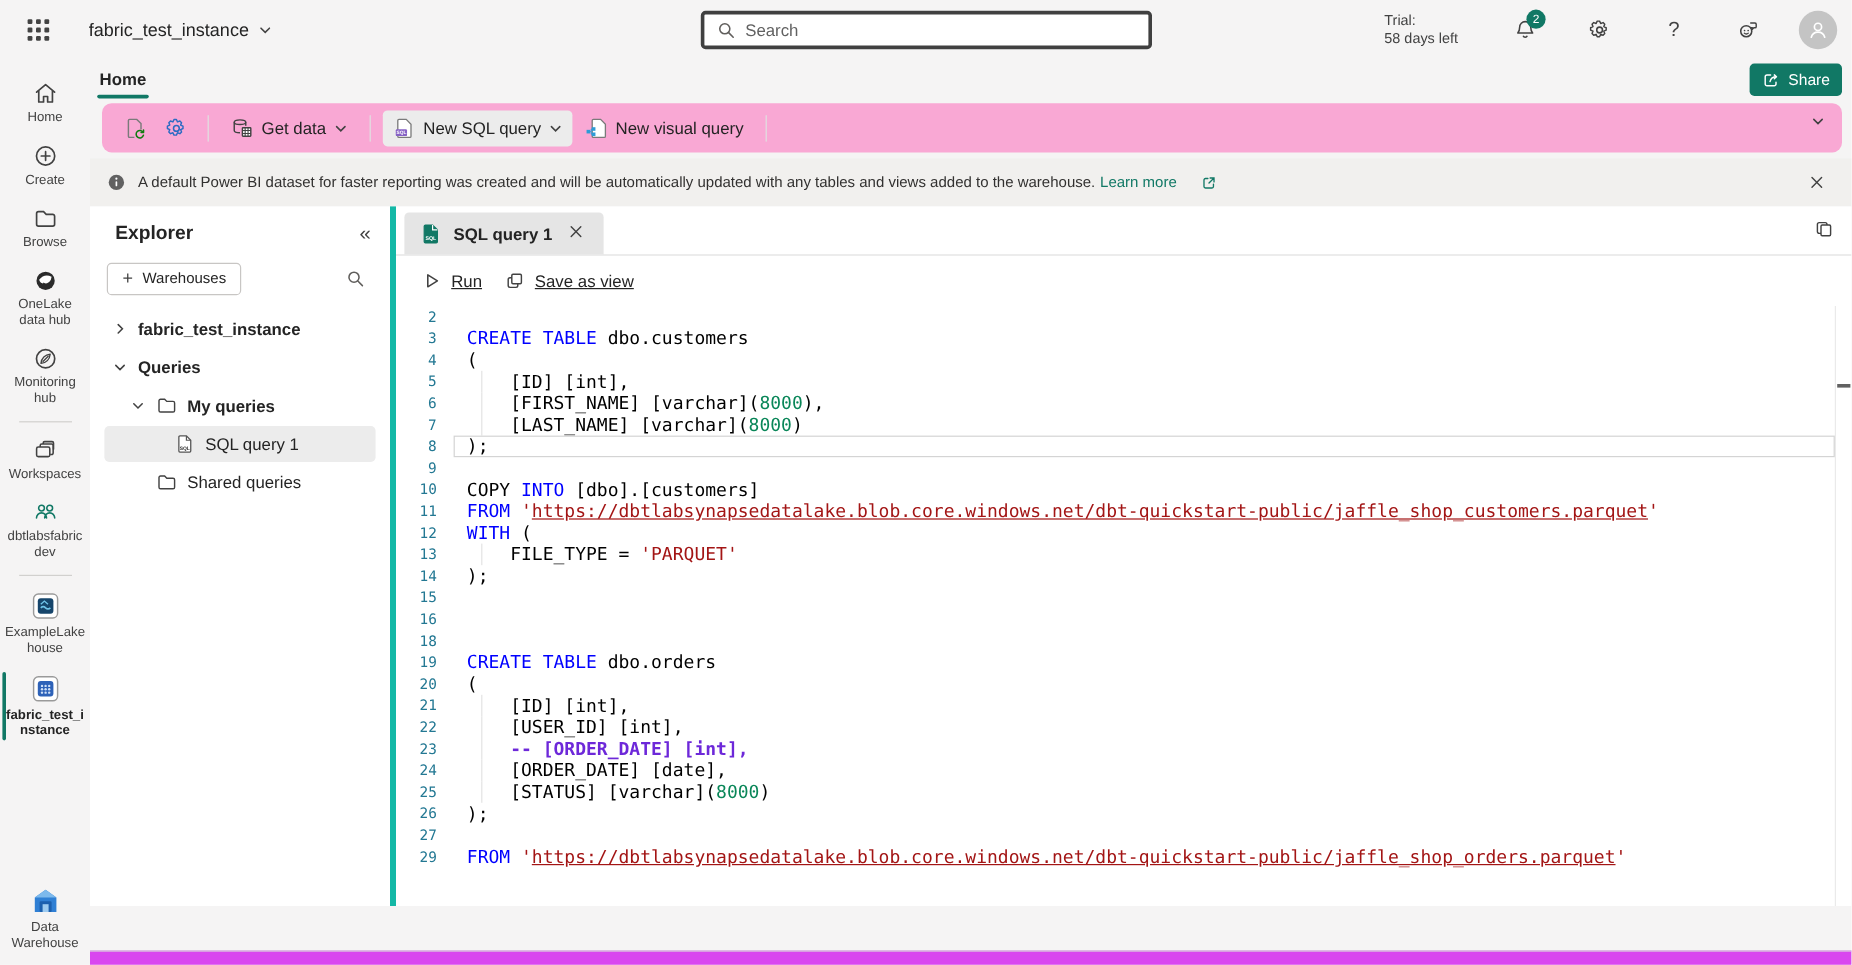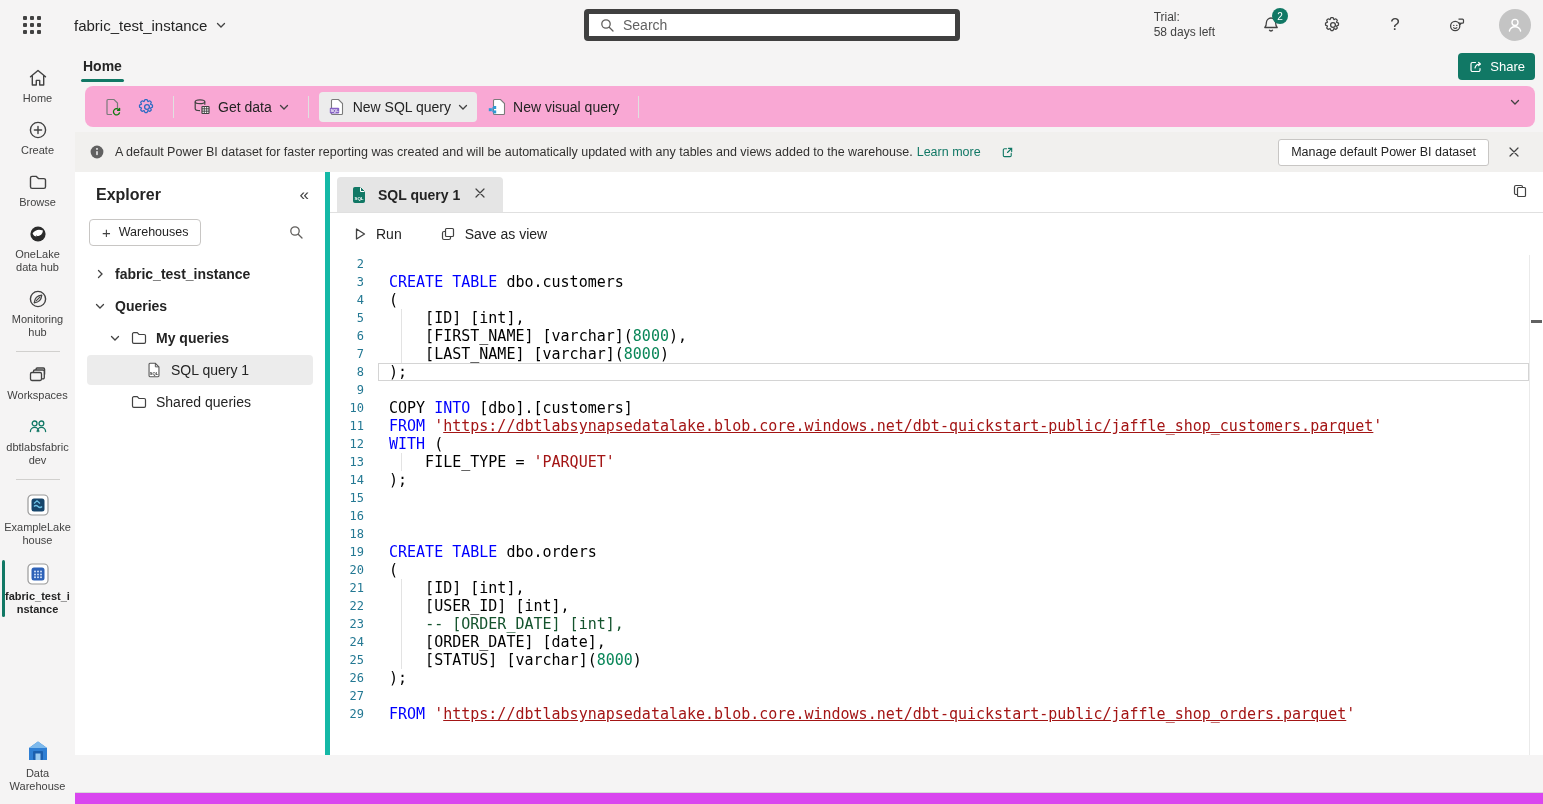--- a/index.html
+++ b/index.html
@@ -7,21 +7,21 @@
   body { font-family:"Liberation Sans", sans-serif; color:#242424; background:#f5f4f4; position:relative; }
   svg { display:block; }
   .icon { display:inline-flex; align-items:center; justify-content:center; flex:0 0 auto; }
 
   
   .topbar { position:absolute; top:0; left:0; width:1543px; height:50px; background:#f5f4f4; display:flex; align-items:center; }
   .waffle { width:48px; height:50px; display:flex; align-items:center; justify-content:center; cursor:pointer; margin-left:8px; }
   .waffle-grid { display:grid; grid-template-columns:repeat(3,4px); grid-template-rows:repeat(3,4px); gap:3px; }
   .waffle-grid span { background:#424242; border-radius:1px; }
   .tb-title { display:flex; align-items:center; gap:8px; margin-left:18px; font-size:15px; color:#242424; cursor:pointer; }
-  .tb-search { position:absolute; left:584px; top:9px; width:376px; height:32px; background:#fff; border:5px solid #404040; border-radius:4px; display:flex; align-items:center; padding:0 10px; gap:8px; }
+  .tb-search { position:absolute; left:584px; top:9px; width:376px; height:32px; background:#fff; border:3px solid #404040; border-radius:4px; display:flex; align-items:center; padding:0 10px; gap:8px; }
   .tb-search input { border:none; outline:none; font-size:14px; width:100%; font-family:"Liberation Sans",sans-serif; color:#242424; background:transparent; }
   .tb-search input::placeholder { color:#616161; }
   .tb-right { position:absolute; right:0; top:0; height:50px; display:flex; align-items:center; gap:22px; padding-right:12px; }
   .trial { font-size:12px; color:#424242; line-height:15px; margin-right:14px; }
   .tb-btn { width:40px; height:40px; display:flex; align-items:center; justify-content:center; position:relative; cursor:pointer; color:#424242; }
   .badge { position:absolute; top:3px; right:3px; min-width:16px; height:16px; border-radius:8px; background:#117865; color:#fff; font-size:10px; display:flex; align-items:center; justify-content:center; padding:0 3px; }
   .qmark { font-size:17px; color:#424242; }
   .avatar { width:32px; height:32px; border-radius:50%; background:#c4c4c4; display:flex; align-items:center; justify-content:center; cursor:pointer; }
 
   
@@ -69,32 +69,32 @@
   .tree-row .tlabel { white-space:nowrap; }
   .tree-row.bold .tlabel { font-weight:600; }
 
   
   .editor { flex:1; height:100%; position:relative; }
   .tabbar { height:41px; border-bottom:1px solid #e0e0e0; display:flex; align-items:flex-end; position:relative; }
   .qtab { margin:6px 0 0 7px; height:35px; background:#e5e5e5; border-radius:4px 4px 0 0; display:flex; align-items:center; gap:9px; padding:0 12px 0 12px; cursor:pointer; }
   .qtab .tname { font-size:14px; font-weight:600; }
   .qtab .tclose { font-size:13px; color:#424242; padding:2px 4px; cursor:pointer; }
   .copy-btn { position:absolute; right:14px; top:10px; cursor:pointer; }
-  .runbar { height:42px; display:flex; gap:37px; padding-left:22px; }
+  .runbar { height:42px; display:flex; gap:18px; padding-left:22px;text-decoration:underline; }
   .runbar .act { display:flex; align-items:center; gap:8px; font-size:14px; cursor:pointer; }
   .codearea { position:absolute; top:83px; left:0; right:0; bottom:0; overflow:hidden; font-family:"DejaVu Sans Mono","Liberation Mono",monospace; }
   .cl { height:18px; display:flex; position:relative; }
   .cl .ln { width:34px; text-align:right; font-size:12px; line-height:18px; color:#237893; flex:0 0 auto; }
   .cl .ct { margin-left:25px; font-size:15px; line-height:18px; white-space:pre; position:relative; }
   .cl .guide { position:absolute; left:71px; top:0; bottom:0; width:1px; background:#e3e3e3; }
   .curline { position:absolute; left:48px; right:14px; height:18px; border:1px solid #d4d4d4; pointer-events:none; }
   .ruler { position:absolute; top:0; bottom:0; right:13px; width:1px; background:#eaeaea; }
   .ruler-mark { position:absolute; right:1px; top:65px; width:11px; height:3px; background:#616161; cursor:pointer; }
   .c-k { color:#0000ff; } .c-s { color:#a31515; } .c-u { color:#a31515; text-decoration:underline; }
-  .c-n { color:#098658; } .c-c { color:#14532d; } .c-p { color:#000; }
+  .c-n { color:#098658; } .c-c { color:#6d28d9;font-weight:bold; } .c-p { color:#000; }
 
   
   .bottombar { position:absolute; left:75px; top:792px; width:1468px; height:49px; background:#d946ef; border-top:1px solid #d9d9d9; display:flex; align-items:stretch; padding-left:20px; gap:14px; }
   .btab { display:flex; align-items:center; gap:9px; font-size:14px; padding:0 8px; position:relative; cursor:pointer; color:#242424; }
   .btab.active { font-weight:700; }
   .btab.active::after { content:""; position:absolute; left:4px; right:4px; bottom:7px; height:3px; background:#117865; border-radius:2px; }
 </style>
 </head>
 <body>
 
@@ -275,21 +275,20 @@
   <span><span>A default Power BI dataset for faster reporting was created and will be automatically updated with any tables and views added to the warehouse.</span><span class="link">
         <span>Learn more</span>
         <span class="icon">
           <svg width="13" height="13" viewBox="0 0 14 14">
             <path d="M6 3 H3.8 A1.3 1.3 0 0 0 2.5 4.3 v5.9 A1.3 1.3 0 0 0 3.8 11.5 h5.9 A1.3 1.3 0 0 0 11 10.2 V8" fill="none" stroke="#117865" stroke-width="1.2" stroke-linecap="round"></path>
             <path d="M8 2.5 h3.5 V6 M11.3 2.7 L7 7" fill="none" stroke="#117865" stroke-width="1.2" stroke-linecap="round"></path>
           </svg>
         </span>
       </span></span>
   <span class="banner-spacer"></span>
-  <button class="manage-btn">Manage default Power BI dataset</button>
   <span class="banner-close">
       <span class="icon">
         <svg width="14" height="14" viewBox="0 0 14 14">
           <path d="M3 3 L11 11 M11 3 L3 11" stroke="#424242" stroke-width="1.2" stroke-linecap="round"></path>
         </svg>
       </span>
     </span>
 </div>
 
 <div class="rail" id="rail">

